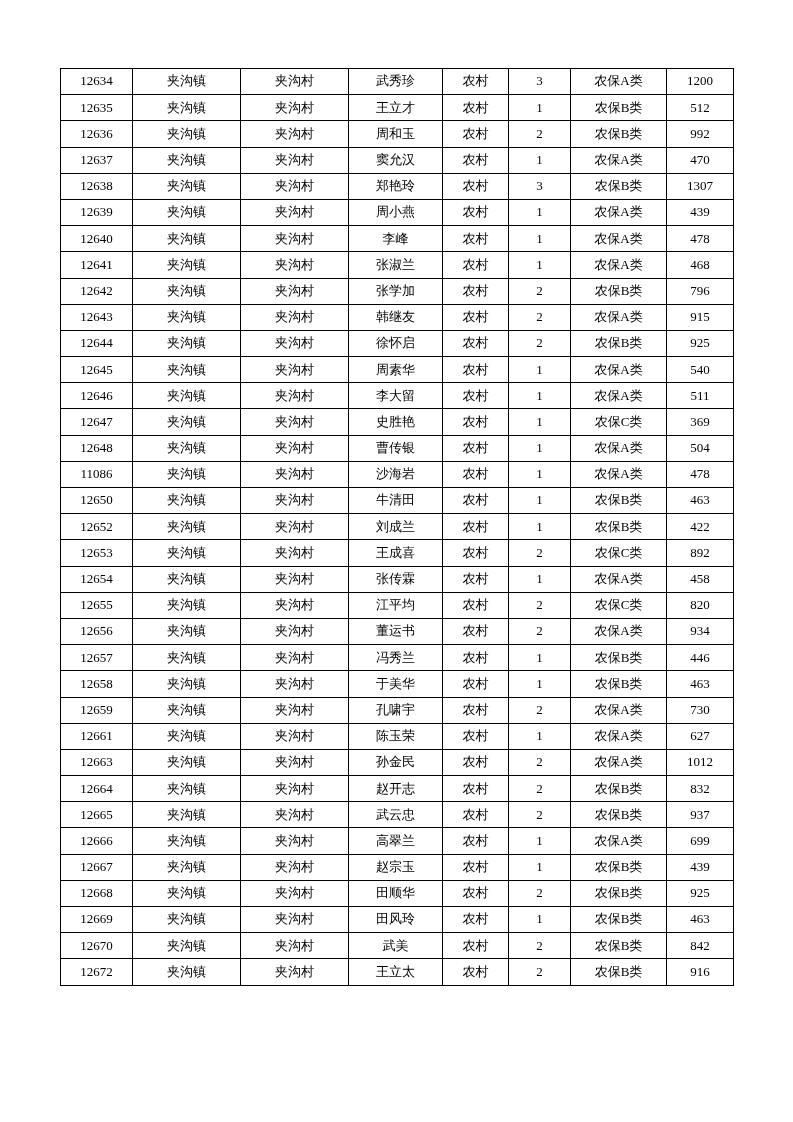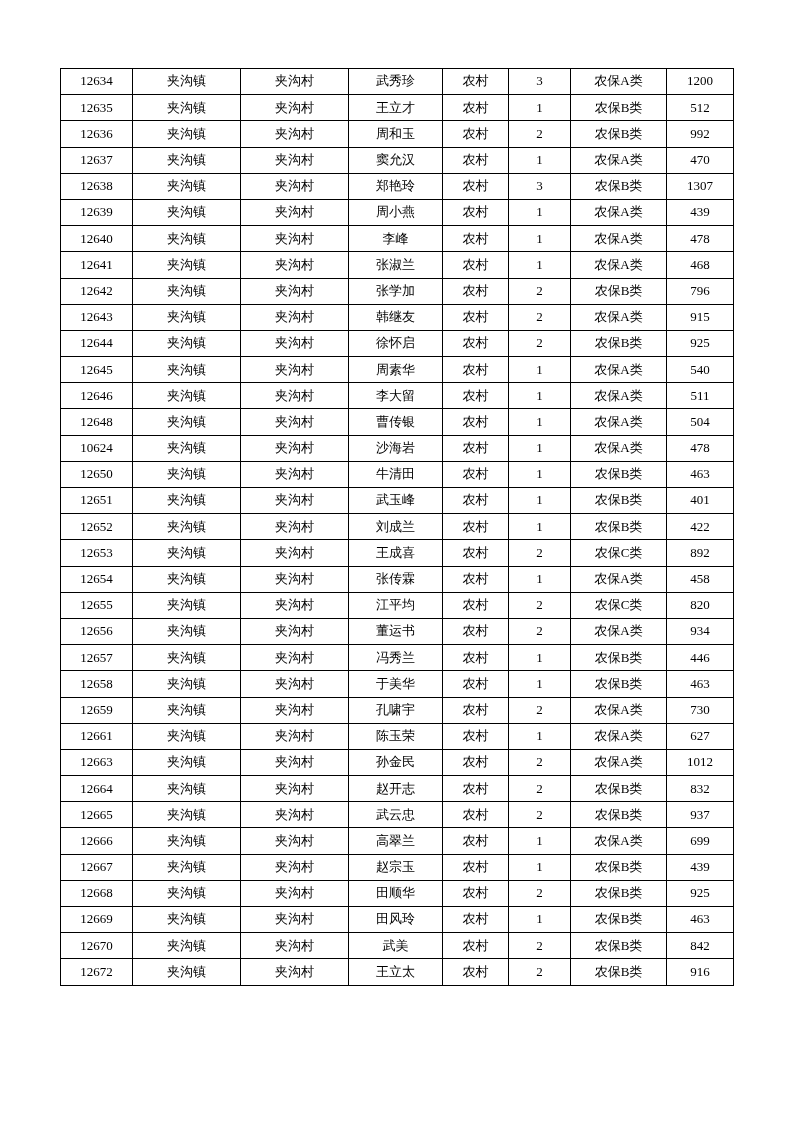--- a/index.html
+++ b/index.html
@@ -186,58 +186,58 @@
           <td>12646</td>
           <td>夹沟镇</td>
           <td>夹沟村</td>
           <td>李大留</td>
           <td>农村</td>
           <td>1</td>
           <td>农保A类</td>
           <td>511</td>
         </tr>
         <tr>
+          <td>12647</td>
+          <td>夹沟镇</td>
+          <td>夹沟村</td>
+          <td>史胜艳</td>
+          <td>农村</td>
+          <td>1</td>
+          <td>农保C类</td>
+          <td>369</td>
+        </tr>
+        <tr>
           <td>12648</td>
           <td>夹沟镇</td>
           <td>夹沟村</td>
           <td>曹传银</td>
           <td>农村</td>
           <td>1</td>
           <td>农保A类</td>
           <td>504</td>
         </tr>
         <tr>
-          <td>10624</td>
+          <td>11086</td>
           <td>夹沟镇</td>
           <td>夹沟村</td>
           <td>沙海岩</td>
           <td>农村</td>
           <td>1</td>
           <td>农保A类</td>
           <td>478</td>
         </tr>
         <tr>
           <td>12650</td>
           <td>夹沟镇</td>
           <td>夹沟村</td>
           <td>牛清田</td>
           <td>农村</td>
           <td>1</td>
           <td>农保B类</td>
           <td>463</td>
-        </tr>
-        <tr>
-          <td>12651</td>
-          <td>夹沟镇</td>
-          <td>夹沟村</td>
-          <td>武玉峰</td>
-          <td>农村</td>
-          <td>1</td>
-          <td>农保B类</td>
-          <td>401</td>
         </tr>
         <tr>
           <td>12652</td>
           <td>夹沟镇</td>
           <td>夹沟村</td>
           <td>刘成兰</td>
           <td>农村</td>
           <td>1</td>
           <td>农保B类</td>
           <td>422</td>

